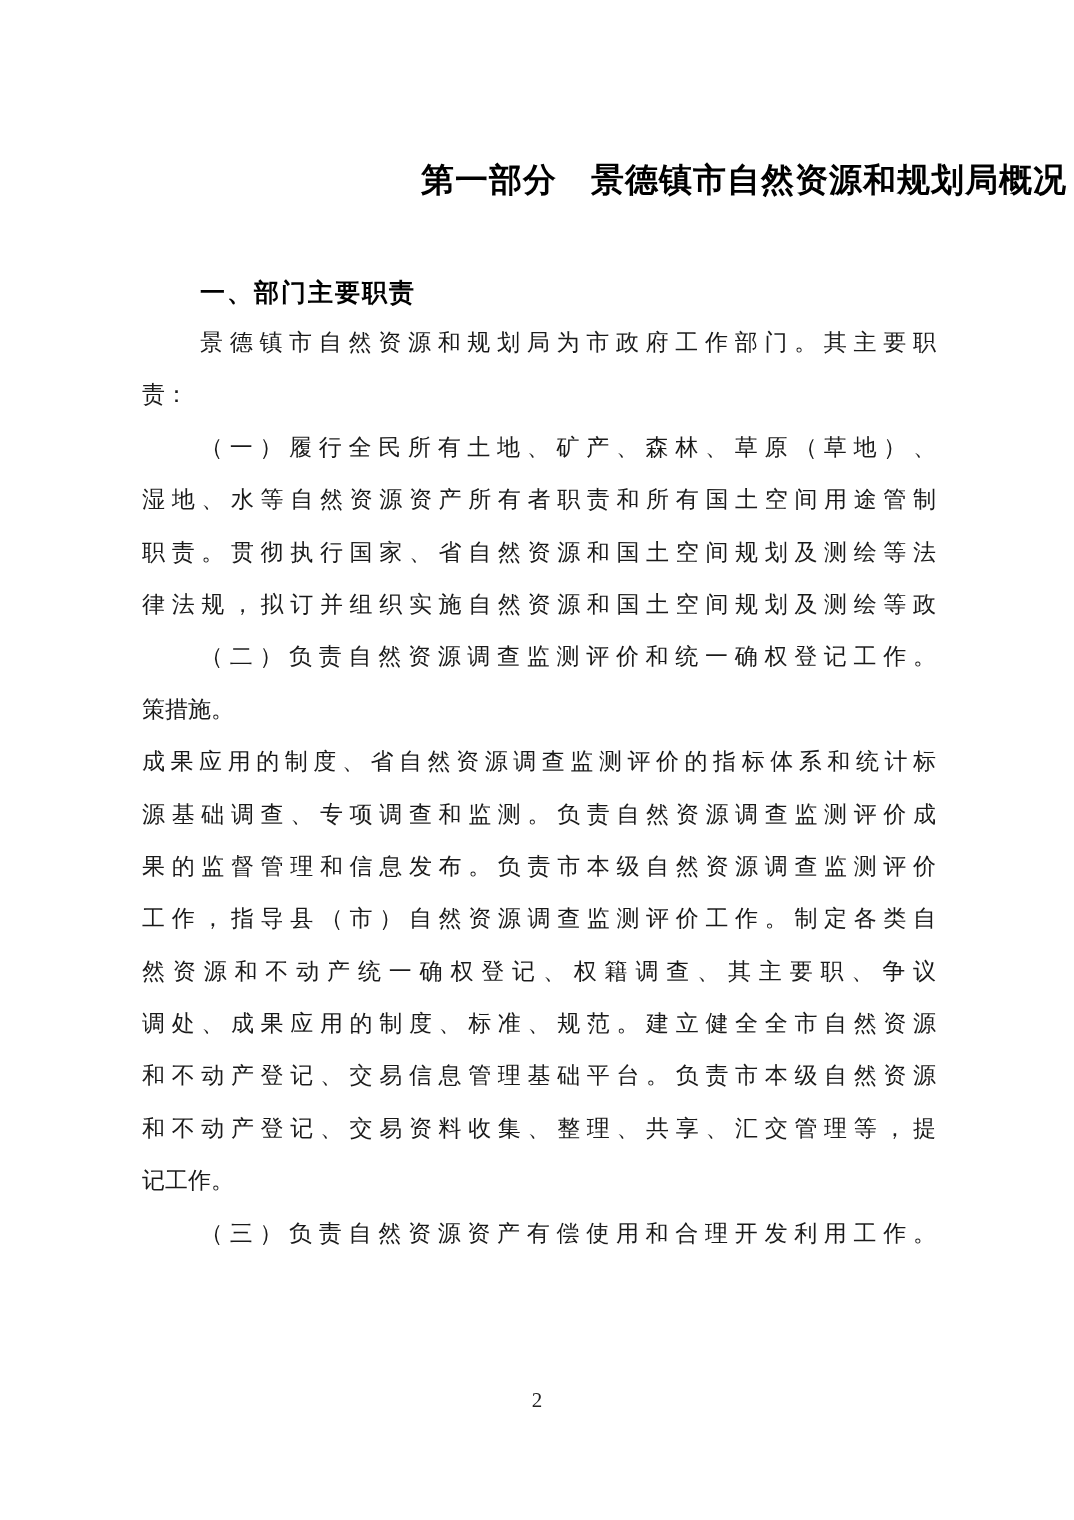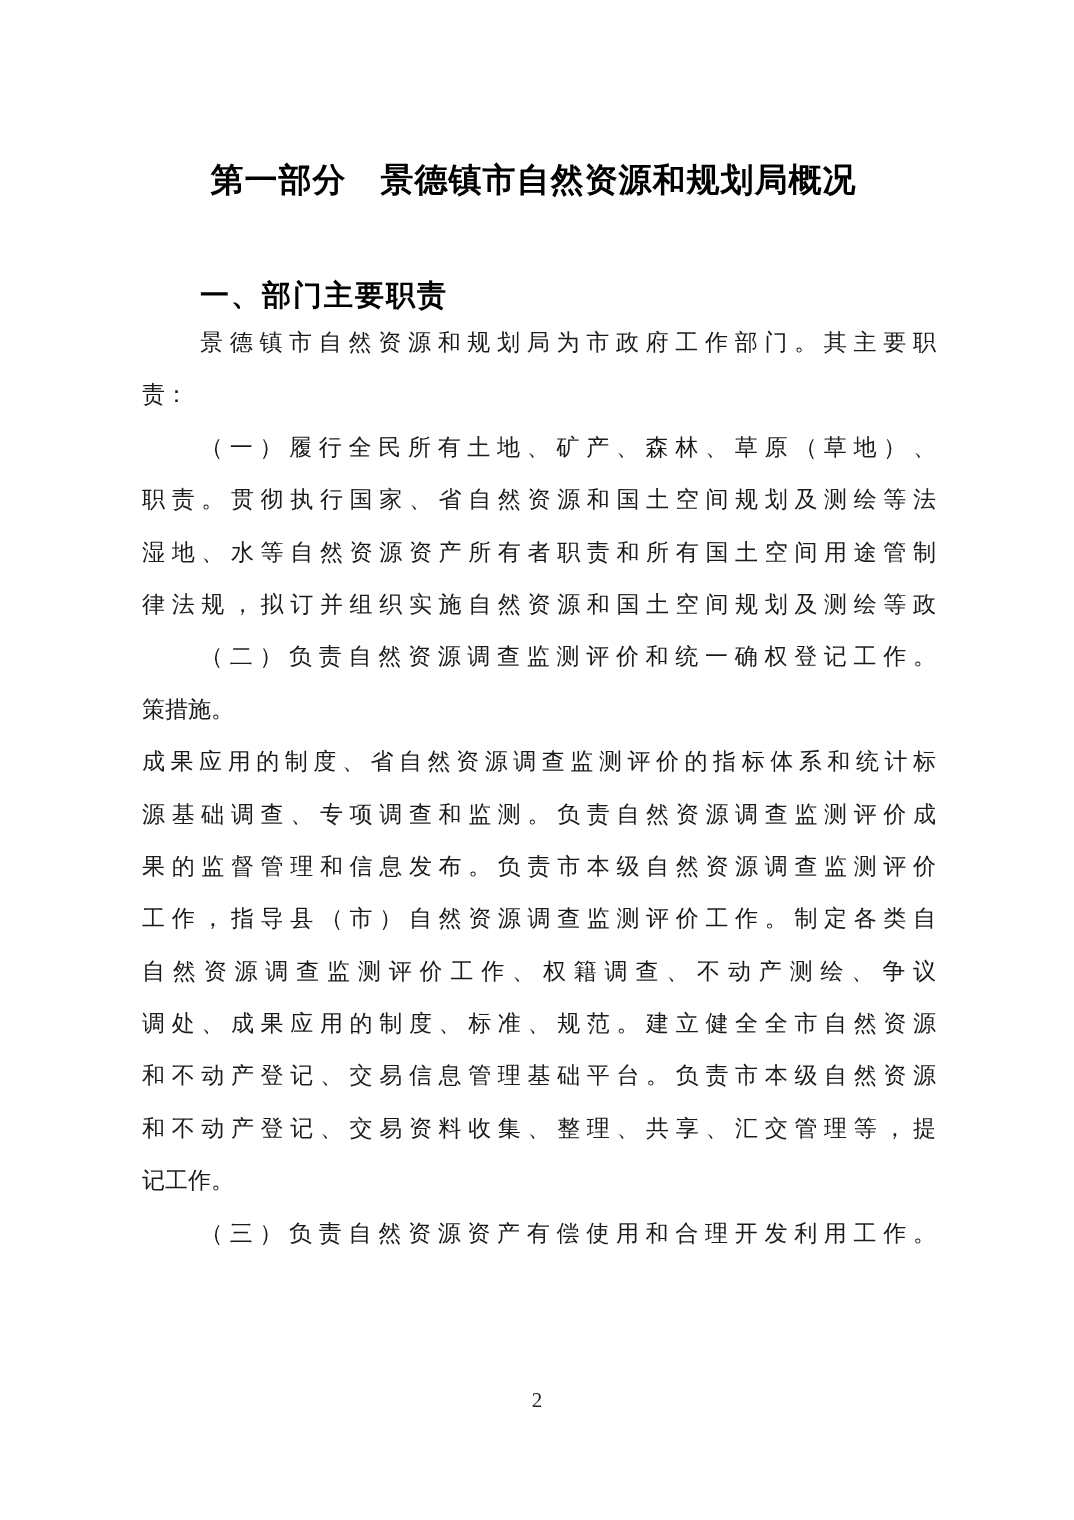--- a/index.html
+++ b/index.html
@@ -14,35 +14,35 @@
     background: #ffffff;
     overflow: hidden;
     font-family: "Liberation Serif", "DejaVu Serif", serif;
     color: #111111;
   }
   .doc-title {
     position: absolute;
     top: 158px;
     left: 0;
     right: 7px;
-    text-align: center;
+    text-align: right;
     font-family: "Liberation Sans", "DejaVu Sans", sans-serif;
     font-weight: bold;
     font-size: 33px;
     letter-spacing: 1px;
     color: #000000;
     white-space: nowrap;
   }
   .section-heading {
     position: absolute;
     left: 200px;
     top: 276px;
     font-family: Liberation Mono, monospace;
     font-weight: bold;
-    font-size: 29px;
+    font-size: 25px;
     letter-spacing: 2px;
     color: #000000;
     white-space: nowrap;
   }
   .body-text {
     position: absolute;
     left: 142px;
     top: 317px;
     width: 794px;
     font-size: 23px;
@@ -80,30 +80,30 @@
 
 <div class="page">
   <div class="doc-title">第一部分　景德镇市自然资源和规划局概况</div>
 
   <div class="section-heading">一、部门主要职责</div>
 
   <div class="body-text">
       <div class="line indent fill">景德镇市自然资源和规划局为市政府工作部门。其主要职</div>
       <div class="line end">责：</div>
       <div class="line indent fill">（一）履行全民所有土地、矿产、森林、草原（草地）、</div>
+      <div class="line fill">湿地、水等自然资源资产所有者职责和所有国土空间用途管制</div>
       <div class="line fill">职责。贯彻执行国家、省自然资源和国土空间规划及测绘等法</div>
-      <div class="line fill">湿地、水等自然资源资产所有者职责和所有国土空间用途管制</div>
       <div class="line fill">律法规，拟订并组织实施自然资源和国土空间规划及测绘等政</div>
       <div class="line indent fill">（二）负责自然资源调查监测评价和统一确权登记工作。</div>
       <div class="line end">策措施。</div>
       <div class="line fill">成果应用的制度、省自然资源调查监测评价的指标体系和统计标</div>
       <div class="line fill">源基础调查、专项调查和监测。负责自然资源调查监测评价成</div>
       <div class="line fill">果的监督管理和信息发布。负责市本级自然资源调查监测评价</div>
       <div class="line fill">工作，指导县（市）自然资源调查监测评价工作。制定各类自</div>
-      <div class="line fill">自然资源调查监测评价工作、权籍调查、不动产测绘、争议</div>
+      <div class="line fill">然资源和不动产统一确权登记、权籍调查、其主要职、争议</div>
       <div class="line fill">调处、成果应用的制度、标准、规范。建立健全全市自然资源</div>
       <div class="line fill">和不动产登记、交易信息管理基础平台。负责市本级自然资源</div>
       <div class="line fill">和不动产登记、交易资料收集、整理、共享、汇交管理等，提</div>
       <div class="line end">记工作。</div>
       <div class="line indent fill">（三）负责自然资源资产有偿使用和合理开发利用工作。</div>
     </div>
 
   <div class="page-number">2</div>
 </div>
 

